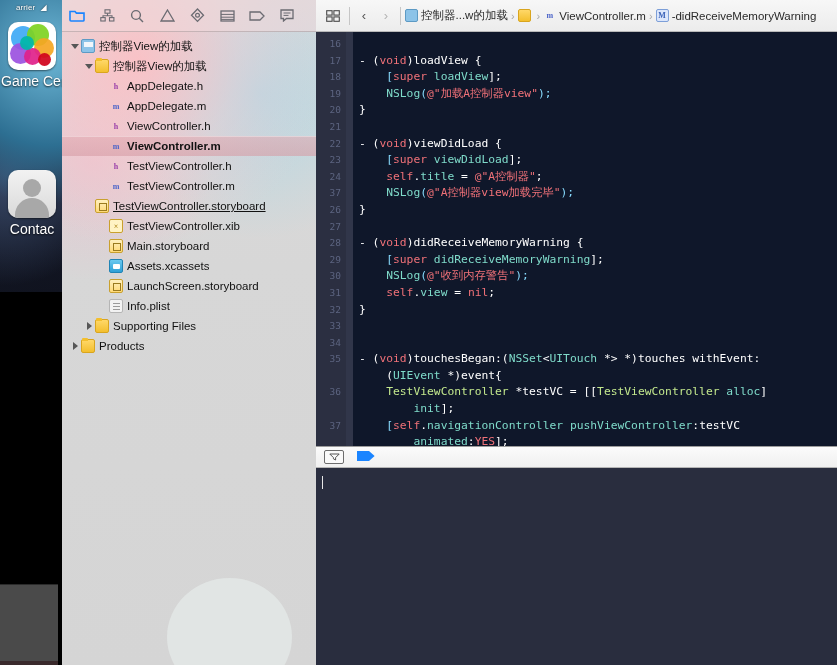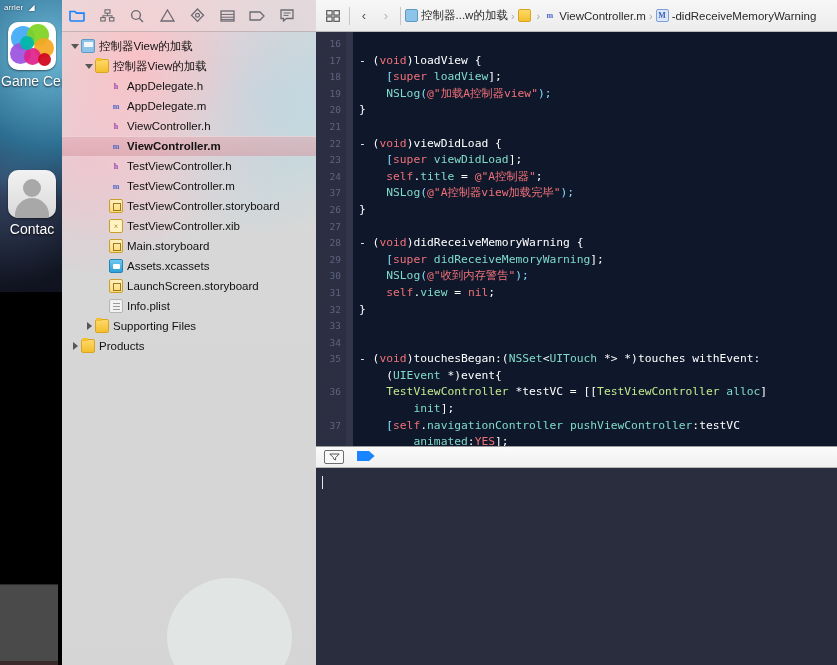--- a/index.html
+++ b/index.html
@@ -10,21 +10,21 @@
 
   
   #sim-strip { position:absolute; left:0; top:0; width:62px; height:665px; background:#000; overflow:hidden; }
   #sim-wall { position:absolute; left:0; top:0; width:62px; height:292px;
               background:
                 radial-gradient(circle at 80% 18%, #6fb9d8 0%, #2d6f92 38%, transparent 62%),
                 radial-gradient(circle at 10% 60%, #3a4a6a 0%, transparent 60%),
                 linear-gradient(170deg,#1b2336 0%, #10131f 100%);
   }
   .sim-status { position:absolute; top:0; left:0; width:62px; height:15px; color:#fff;
-                font-size:8px; line-height:15px; padding-left:4px; letter-spacing:.1px;
+                font-size:8px; line-height:15px; padding-left:16px; letter-spacing:.1px;
                 text-shadow:0 0 2px rgba(0,0,0,.7); white-space:nowrap; }
   .sim-wifi { display:inline-block; margin-left:3px; font-size:8px; }
 
   .sim-app { position:absolute; left:8px; width:48px; }
   .sim-icon { width:48px; height:48px; border-radius:10px; overflow:hidden; position:relative;
               box-shadow:0 1px 2px rgba(0,0,0,.5); }
   .sim-label { color:#fff; font-size:14px; text-align:center; margin-top:3px;
                white-space:nowrap; text-shadow:0 1px 2px rgba(0,0,0,.8);
                overflow:visible; width:62px; margin-left:-7px; }
 
@@ -296,21 +296,21 @@
         <div class="row" style="padding-left: 36px;">
           <span class="tw"></span>
           <span class="ficon ic-h">h</span>
           <span class="lbl">TestViewController.h</span>
         </div>
         <div class="row" style="padding-left: 36px;">
           <span class="tw"></span>
           <span class="ficon ic-m">m</span>
           <span class="lbl">TestViewController.m</span>
         </div>
-        <div class="row" style="padding-left: 36px;">
+        <div class="row" style="padding-left: 22px; text-decoration: underline;">
           <span class="tw"></span>
           <span class="ficon ic-sb"></span>
           <span class="lbl">TestViewController.storyboard</span>
         </div>
         <div class="row" style="padding-left: 36px;">
           <span class="tw"></span>
           <span class="ficon ic-xib">×</span>
           <span class="lbl">TestViewController.xib</span>
         </div>
         <div class="row" style="padding-left: 36px;">

